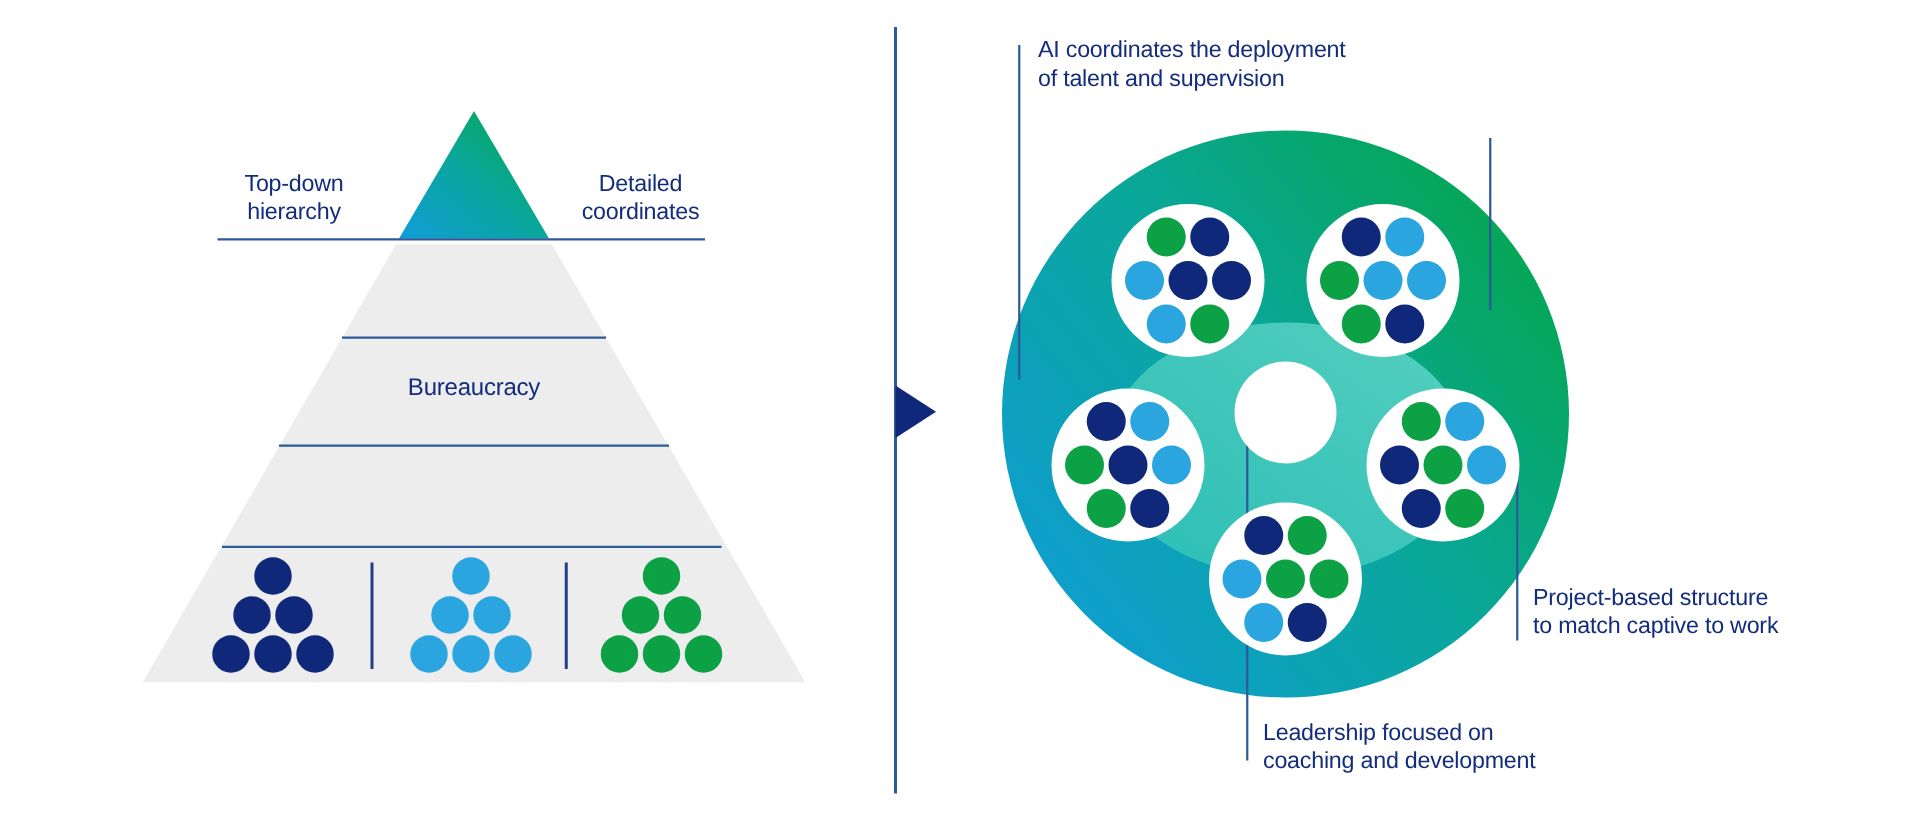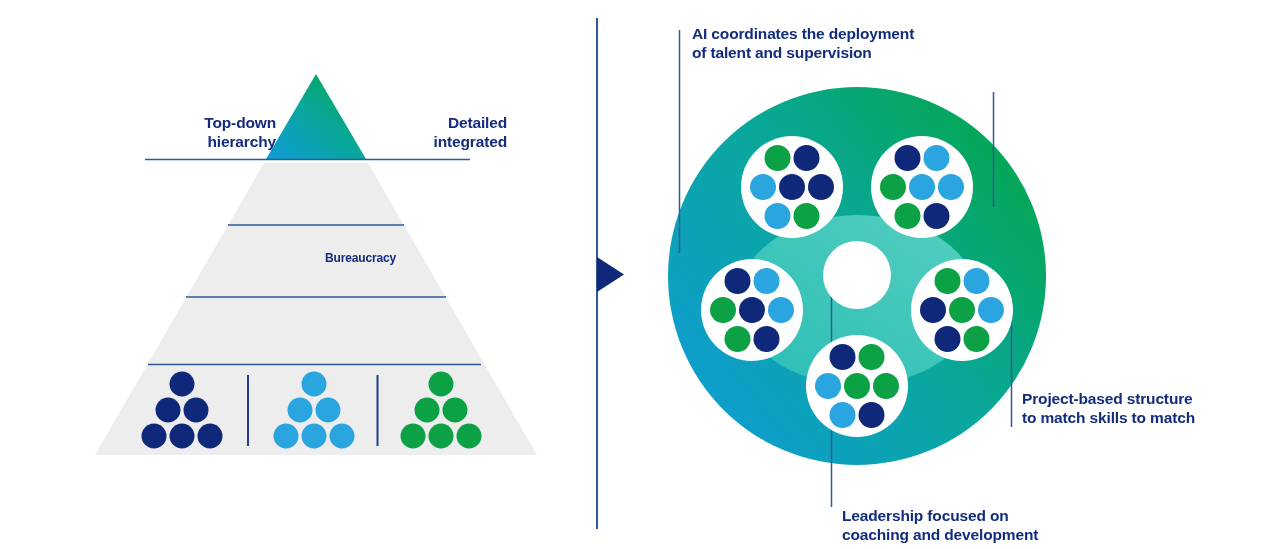--- a/index.html
+++ b/index.html
@@ -6,29 +6,29 @@
   .canvas{
     position:relative;
     width:1280px;height:549px;
     background:#ffffff;
     font-family:"Liberation Sans",sans-serif;
     overflow:hidden;
   }
   .canvas svg{position:absolute;left:0;top:0;}
   .label{
     position:absolute;
-    font-weight:bold;
+    font-weight:normal;
     font-size:15.5px;
     line-height:19px;
     color:var(--text-navy,#132c7c);
     white-space:pre-line;
     letter-spacing:-0.15px;
   }
-  .label.center{text-align:right;width:160px;}
-  .label.mid{font-size:12px;}
+  .label.center{text-align:center;width:160px;}
+  .label.mid{font-size:16px;}
 </style>
 </head>
 <body>
 
 <div class="canvas">
 
   <svg width="1280" height="549" viewBox="0 0 1280 549">
     <defs>
       <linearGradient id="gradPyramidTop" x1="0" y1="1" x2="1" y2="0">
         <stop offset="0%" stop-color="#0f9cd8"></stop>
@@ -141,22 +141,22 @@
           <circle cx="886" cy="386" r="13" fill="#0ca144"></circle>
           <circle cx="842.5" cy="415" r="13" fill="#2aa5df"></circle>
           <circle cx="871.5" cy="415" r="13" fill="#10287a"></circle>
         </g>
       </g>
   </svg>
 
   <div class="label center" style="left:116px;top:113px">Top-down
 hierarchy</div>
   <div class="label center" style="left:347px;top:113px">Detailed
-integrated</div>
+coordinates</div>
   <div class="label center mid" style="left:236px;top:249px">Bureaucracy</div>
 
   <div class="label" style="left:692px;top:24px">AI coordinates the deployment
 of talent and supervision</div>
   <div class="label" style="left:1022px;top:389px">Project-based structure
-to match skills to match</div>
-  <div class="label" style="left:842px;top:506px">Leadership focused on
+to match captive to work</div>
+  <div class="label" style="left:842px;top:479px">Leadership focused on
 coaching and development</div>
 </div>
 
 </body></html>

